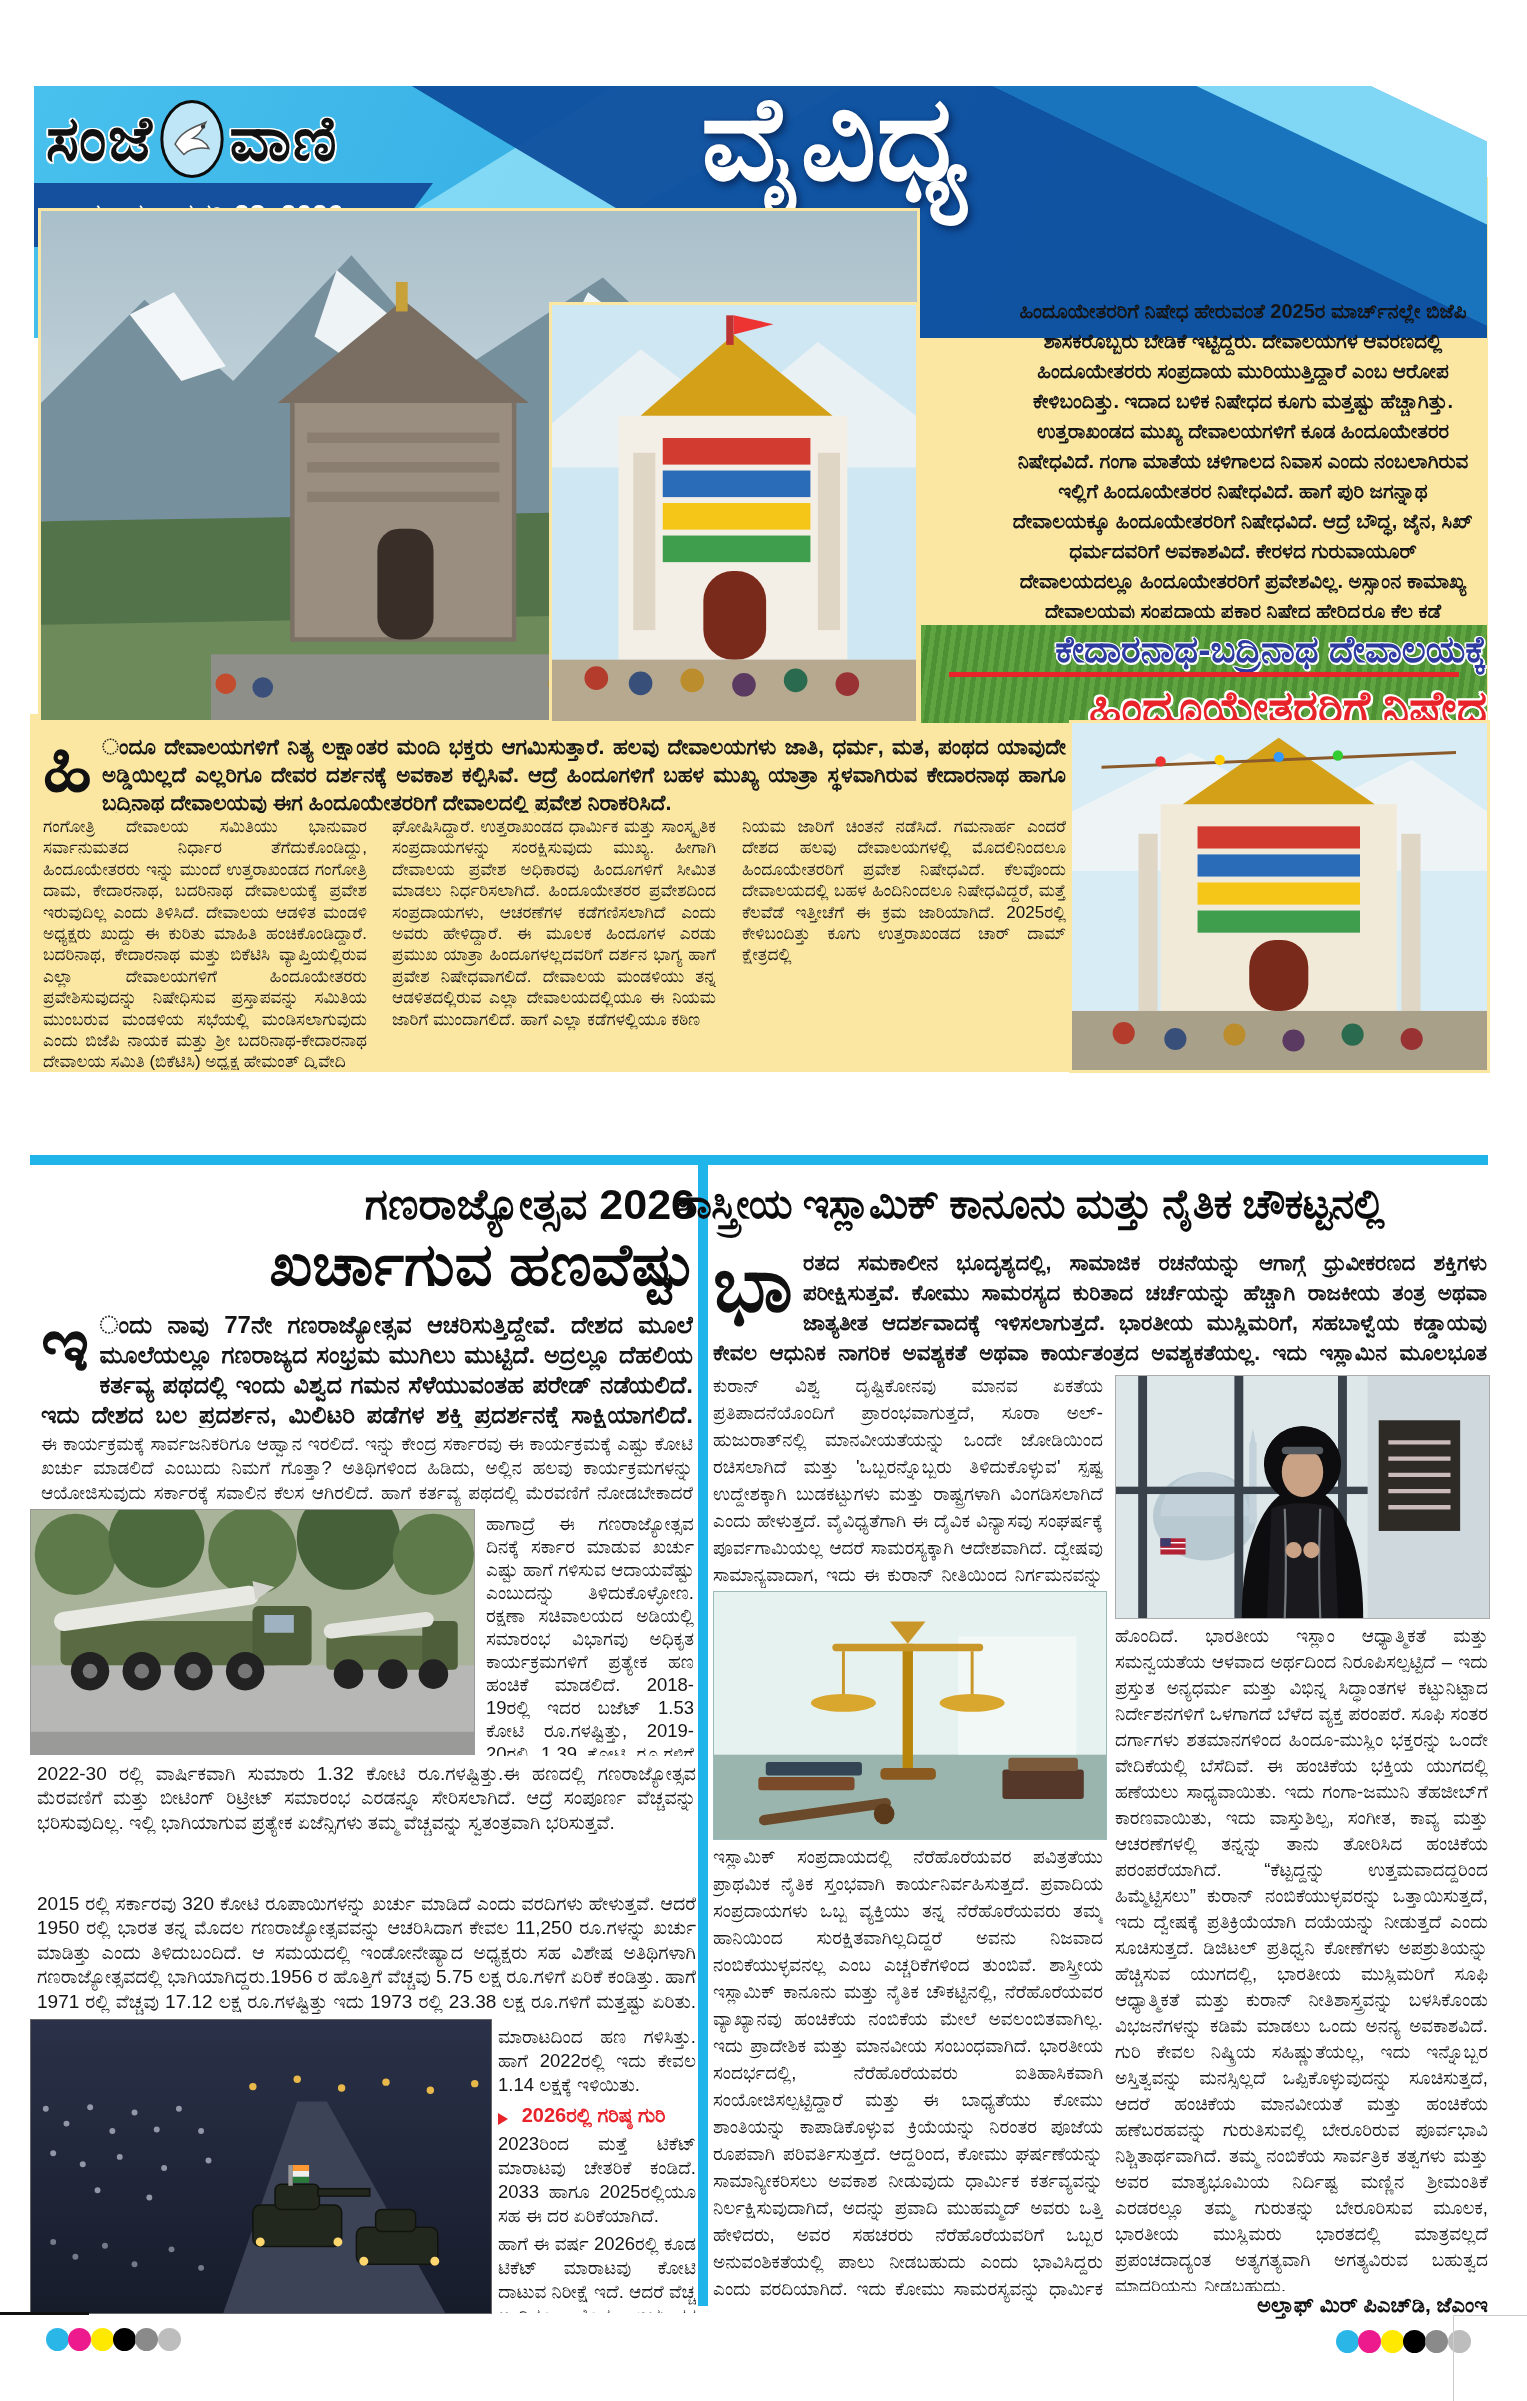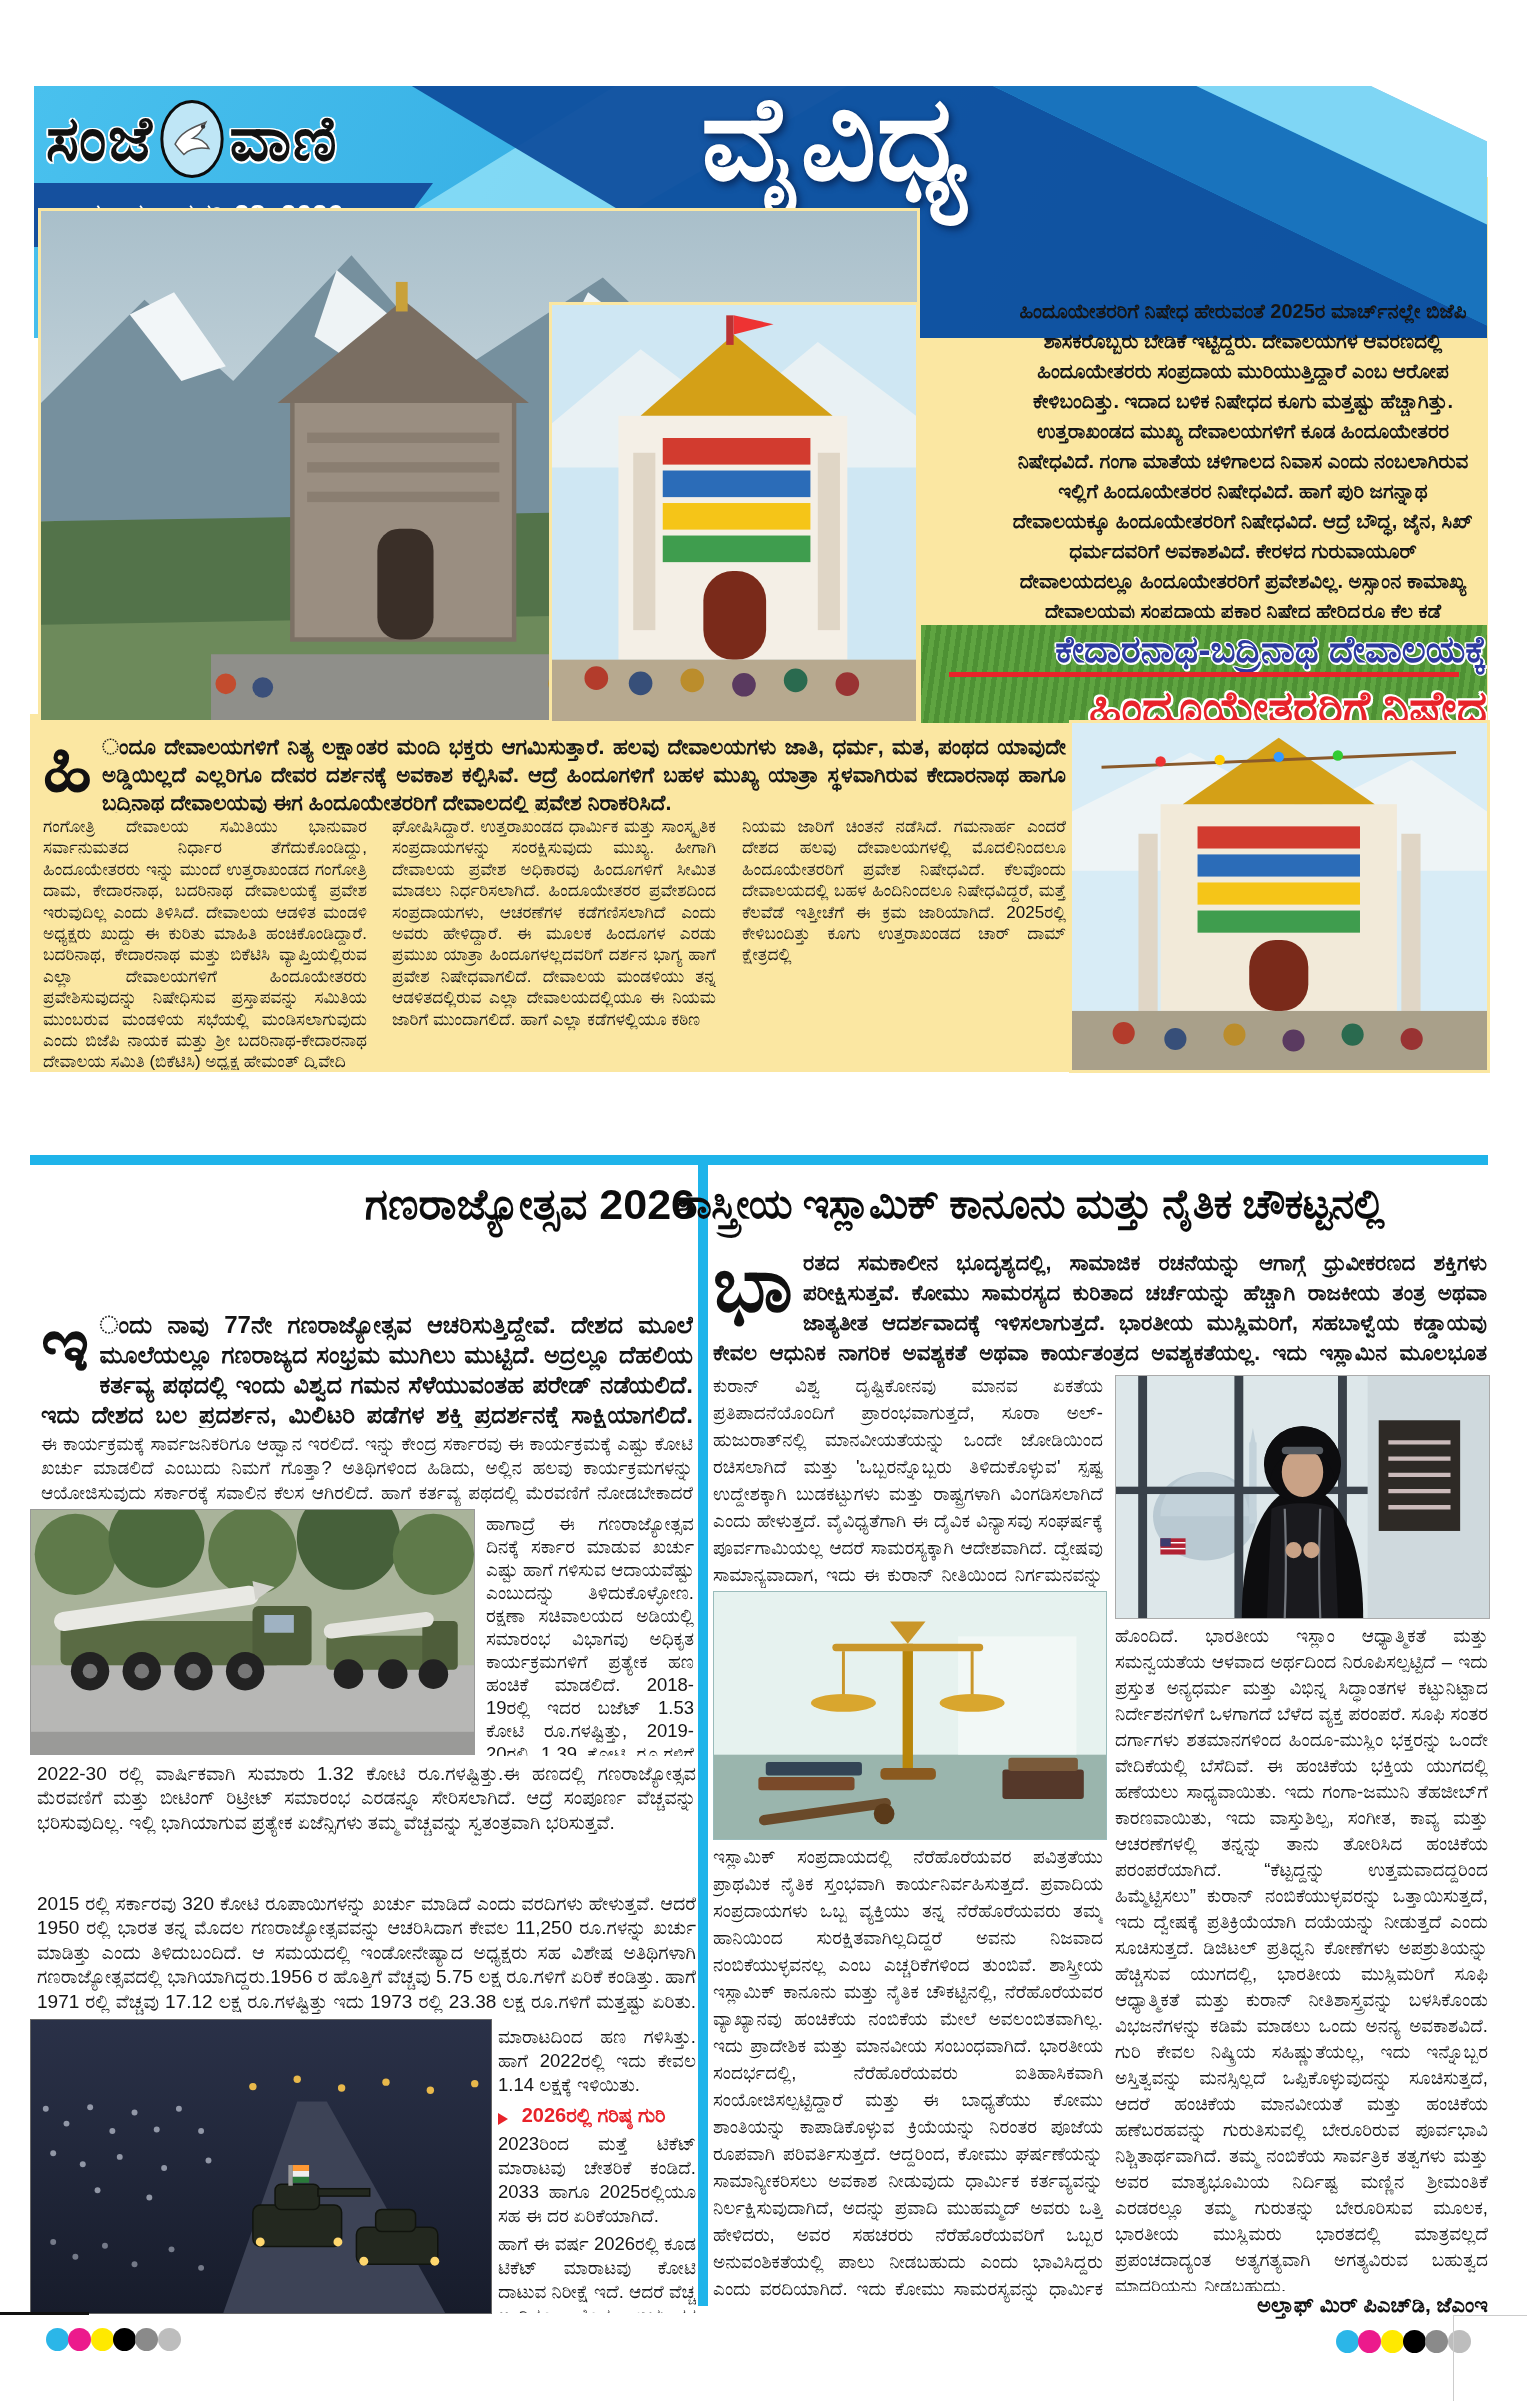--- a/index.html
+++ b/index.html
@@ -151,20 +151,21 @@
         <circle cx="300" cy="430" r="15" fill="#5a3a60"></circle>
       <circle cx="380" cy="422" r="15" fill="#2a6a4f"></circle>
         <circle cx="460" cy="428" r="15" fill="#933"></circle>
     </svg>
   </div>
 
   <div class="abs" style="left:30px;top:1155px;width:1458px;height:9.6px;background:#1fb4ea;"></div>
   <div class="abs" style="left:698px;top:1164px;width:9.6px;height:1142px;background:#1fb4ea;"></div>
 
   <div class="abs center bold" style="left:30px;top:1180px;width:665px;font-size:43px;color:#0d0d0d;">ಗಣರಾಜ್ಯೋತ್ಸವ 2026</div>
+  <div class="abs center bold" style="left:30px;top:1231px;width:665px;font-size:59px;color:#0d0d0d;">ಖರ್ಚಾಗುವ ಹಣವೆಷ್ಟು</div>
 
   <div class="abs clip kn" style="left:41px;top:1310px;width:652px;height:118px;font-size:24px;line-height:30px;font-weight:bold;">
     <span class="dc" style="font-size:74px;">ಇ</span>
     <span>ಂದು ನಾವು 77ನೇ ಗಣರಾಜ್ಯೋತ್ಸವ ಆಚರಿಸುತ್ತಿದ್ದೇವೆ. ದೇಶದ ಮೂಲೆ ಮೂಲೆಯಲ್ಲೂ ಗಣರಾಜ್ಯದ ಸಂಭ್ರಮ ಮುಗಿಲು ಮುಟ್ಟಿದೆ. ಅದ್ರಲ್ಲೂ ದೆಹಲಿಯ ಕರ್ತವ್ಯ ಪಥದಲ್ಲಿ ಇಂದು ವಿಶ್ವದ ಗಮನ ಸೆಳೆಯುವಂತಹ ಪರೇಡ್ ನಡೆಯಲಿದೆ. ಇದು ದೇಶದ ಬಲ ಪ್ರದರ್ಶನ, ಮಿಲಿಟರಿ ಪಡೆಗಳ ಶಕ್ತಿ ಪ್ರದರ್ಶನಕ್ಕೆ ಸಾಕ್ಷಿಯಾಗಲಿದೆ. ಅಲ್ಲದೆ ನಮ್ಮ ಸಾಂಸ್ಕೃತಿಕ ವೈಭವವನ್ನು ಸಾರಿ ಹೇಳುತ್ತವೆ.</span>
   </div>
 
   <div class="abs clip kn" style="left:41px;top:1432px;width:652px;height:74px;font-size:18.5px;line-height:24.4px;">ಈ ಕಾರ್ಯಕ್ರಮಕ್ಕೆ ಸಾರ್ವಜನಿಕರಿಗೂ ಆಹ್ವಾನ ಇರಲಿದೆ. ಇನ್ನು ಕೇಂದ್ರ ಸರ್ಕಾರವು ಈ ಕಾರ್ಯಕ್ರಮಕ್ಕೆ ಎಷ್ಟು ಕೋಟಿ ಖರ್ಚು ಮಾಡಲಿದೆ ಎಂಬುದು ನಿಮಗೆ ಗೊತ್ತಾ? ಅತಿಥಿಗಳಿಂದ ಹಿಡಿದು, ಅಲ್ಲಿನ ಹಲವು ಕಾರ್ಯಕ್ರಮಗಳನ್ನು ಆಯೋಜಿಸುವುದು ಸರ್ಕಾರಕ್ಕೆ ಸವಾಲಿನ ಕೆಲಸ ಆಗಿರಲಿದೆ. ಹಾಗೆ ಕರ್ತವ್ಯ ಪಥದಲ್ಲಿ ಮೆರವಣಿಗೆ ನೋಡಬೇಕಾದರೆ ನೀವು ಟಿಕೆಟ್ ಪಡೆಯಬೇಕಾಗುತ್ತದೆ. ಹೀಗಾಗಿ ಟಿಕೆಟ್ ಮಾರಾಟದಿಂದ ಸರ್ಕಾರಕ್ಕೆ ಹಣವೂ ಸಿಗಲಿದೆ.</div>
 
   <div class="abs clip" style="left:30px;top:1509px;width:443px;height:244px;border:1.5px solid #999;">
     <svg width="443" height="244" viewBox="0 0 600 330" preserveAspectRatio="none">

